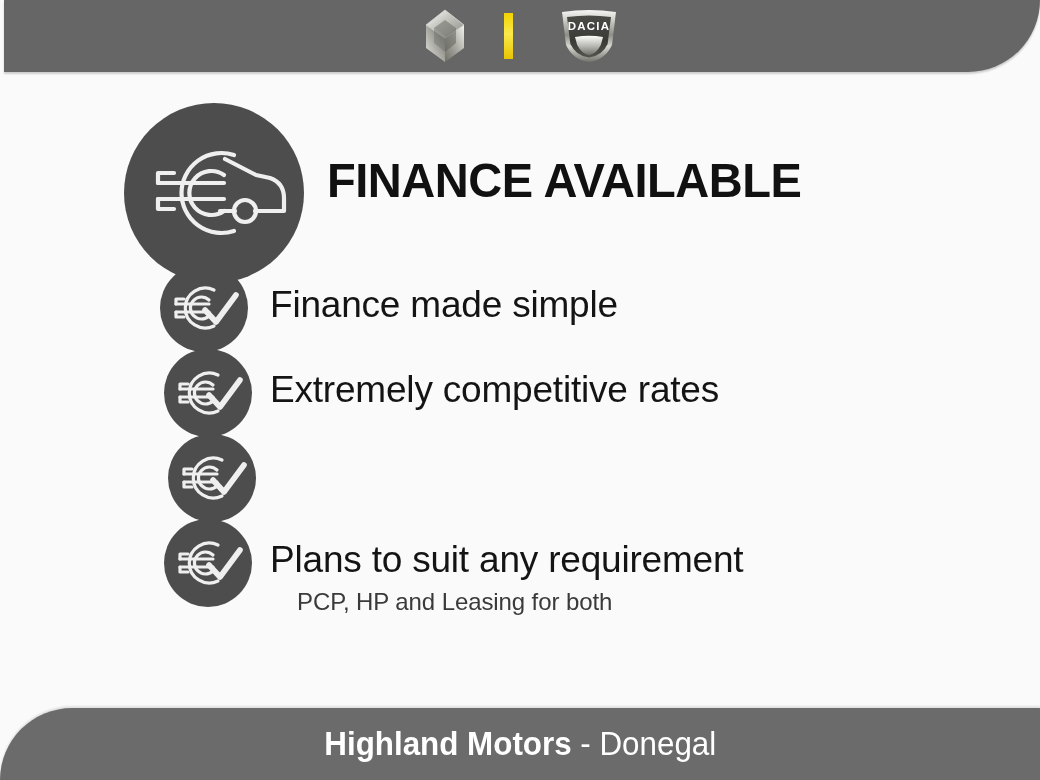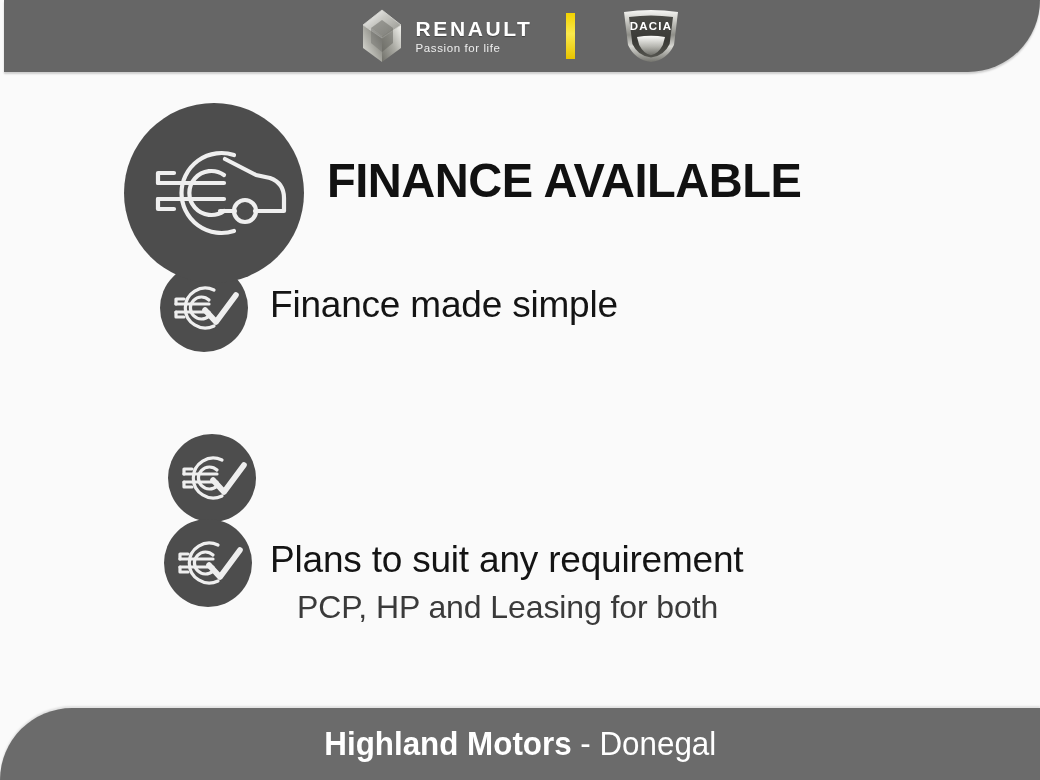--- a/index.html
+++ b/index.html
@@ -160,21 +160,21 @@
     font-family: "Liberation Sans", sans-serif;
     font-size: 37px;
     font-weight: normal;
     color: #141414;
     white-space: nowrap;
     letter-spacing: -0.2px;
   }
   .bullet-sub {
     position: absolute;
     font-family: "Liberation Sans", sans-serif;
-    font-size: 32px;
+    font-size: 24px;
     font-weight: normal;
     color: #3a3a3a;
     line-height: 1.46;
     letter-spacing: -0.1px;
   }
   .bullet-sub div { white-space: nowrap; }
 
   
   .footer-bar {
     position: absolute;
@@ -232,24 +232,20 @@
               </linearGradient>
             </defs>
             <polygon points="25,2 44,17 25,30 6,17" fill="url(#chromeA)"></polygon>
             <polygon points="6,17 25,30 25,54 6,40" fill="url(#chromeC)"></polygon>
             <polygon points="44,17 25,30 25,54 44,40" fill="url(#chromeB)"></polygon>
             <polygon points="25,2 44,17 25,30 6,17" fill="none" stroke="#d9d9d4" stroke-width="0.8"></polygon>
             <polygon points="25,12 36,20 25,28 14,20" fill="#6d6d67" opacity="0.55"></polygon>
             <polygon points="14,20 25,28 25,44 14,35" fill="#747470" opacity="0.5"></polygon>
             <polygon points="36,20 25,28 25,44 36,35" fill="#5e5e58" opacity="0.5"></polygon>
           </svg>
-        </span>
-        <span class="renault-words">
-          <span class="renault-name">RENAULT</span>
-          <span class="renault-tag">Passion for life</span>
         </span>
       </div>
 
       <div class="yellow-divider"></div>
 
       <div class="brand-dacia">
         <span class="dacia-badge">
           <svg viewBox="0 0 72 60" width="72" height="60">
             <defs>
               <linearGradient id="dacShield" x1="0" y1="0" x2="0" y2="1">
@@ -317,20 +313,36 @@
             <path d="M16,48 L49,48"></path>
             <path d="M16,40 L16,35 L24,35"></path>
             <path d="M16,48 L16,53 L24,53"></path>
             <path d="M45,46 L56,58 L76,31" stroke-width="5.6"></path>
           </g>
         </svg>
       </div>
       <div class="bullet-text" style="left:270px; top:20px;text-align:right;">Finance made simple</div>
     </div>
 
+    <div class="bullet" style="top:349px;">
+      <div class="bullet-circle" style="left:164px; top:0;">
+        <svg viewBox="0 0 88 88">
+          <g fill="none" stroke="#efefef" stroke-width="3.2" stroke-linecap="round" stroke-linejoin="round">
+            <path d="M54,26 A20,20 0 1 0 54,62"></path>
+            <path d="M49,36 A11,11 0 1 0 49,52"></path>
+            <path d="M16,40 L49,40"></path>
+            <path d="M16,48 L49,48"></path>
+            <path d="M16,40 L16,35 L24,35"></path>
+            <path d="M16,48 L16,53 L24,53"></path>
+            <path d="M45,46 L56,58 L76,31" stroke-width="5.6"></path>
+          </g>
+        </svg>
+      </div>
+      <div class="bullet-text" style="left:270px; top:20px;">Extremely competitive rates</div>
+    </div>
 
     <div class="bullet" style="top:434px;">
       <div class="bullet-circle" style="left:168px; top:0;">
         <svg viewBox="0 0 88 88">
           <g fill="none" stroke="#efefef" stroke-width="3.2" stroke-linecap="round" stroke-linejoin="round">
             <path d="M54,26 A20,20 0 1 0 54,62"></path>
             <path d="M49,36 A11,11 0 1 0 49,52"></path>
             <path d="M16,40 L49,40"></path>
             <path d="M16,48 L49,48"></path>
             <path d="M16,40 L16,35 L24,35"></path>

